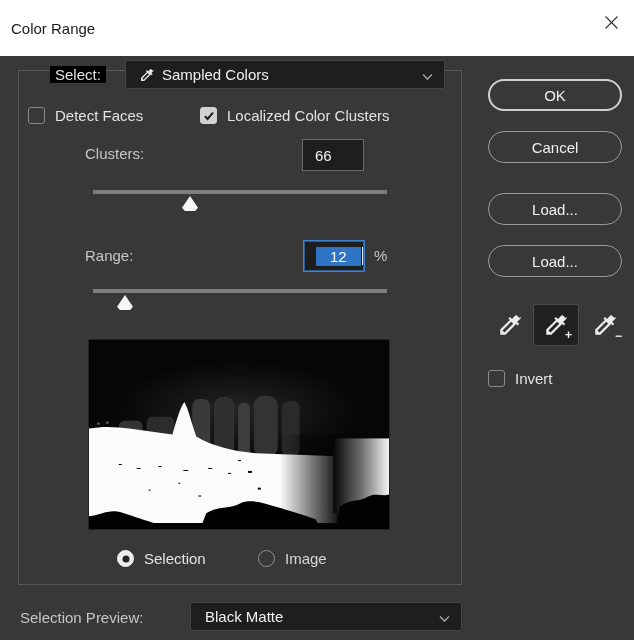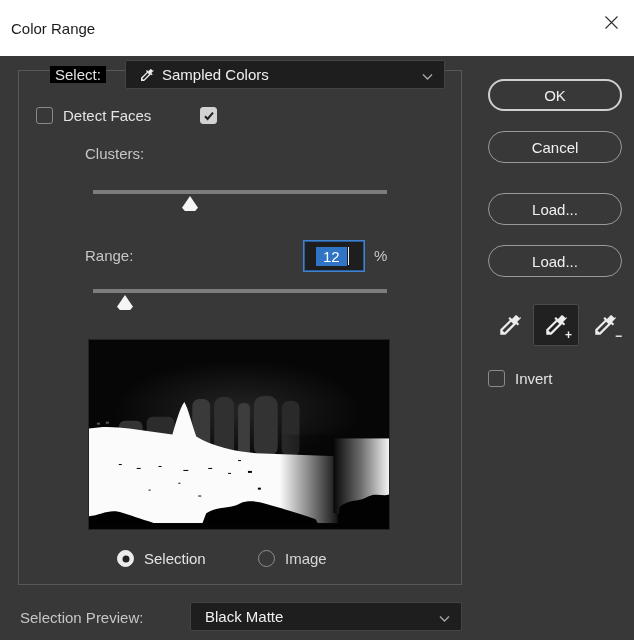--- a/index.html
+++ b/index.html
@@ -36,21 +36,21 @@
   }
   .combo .chev { position:absolute; right:11px; top:50%; transform:translateY(-50%); }
 
   
   .field {
     position:absolute; width:62px; height:32px; background:#1e1e1e;
     border:1px solid #6a6a6a; color:#f2f2f2; font-size:15px;
     display:flex; align-items:center; padding-left:12px;
   }
   .field.focused { border:1px solid #3f82cf; box-shadow:0 0 0 1px #2b5d96 inset; }
-  .sel-text { background:#2f74c5; color:#ffffff; padding:1px 7px; }
+  .sel-text { background:#2f74c5; color:#ffffff; padding:1px 14px; }
   .caret { display:inline-block; width:1px; height:18px; background:#e8e8e8; margin-left:1px; }
 
   
   .slider-track { position:absolute; width:294px; height:4px; background:#7d7d7d; }
   .slider-thumb {
     position:absolute; width:16px; height:15px; background:#f5f5f5;
     clip-path:polygon(50% 0%, 100% 78%, 82% 100%, 18% 100%, 0% 78%);
     cursor:pointer;
   }
 
@@ -130,34 +130,38 @@
         </svg>
       </span>
       <span style="margin-left:7px;">Sampled Colors</span>
       <span class="chev">
         <svg width="11" height="7" viewBox="0 0 11 7">
             <path d="M1 1l4.5 4.5L10 1" stroke="#a6a6a6" stroke-width="1.4" fill="none"></path>
           </svg>
       </span>
     </div>
 
-    <div class="row" style="left:36px; top:63px;">
+    <div class="row" style="left:28px; top:63px;">
       <span class="checkbox"></span>
       <span class="lbl-bright">Detect Faces</span>
     </div>
     <div class="row" style="left:200px; top:63px;">
       <span class="checkbox checked">
         <svg width="12" height="12" viewBox="0 0 12 12">
           <path d="M2 6.2l2.6 2.8L10 2.6" stroke="#1f1f1f" stroke-width="2" fill="none"></path>
         </svg>
       </span>
+      <span class="lbl-bright">Localized Color Clusters</span>
     </div>
 
     <div class="row" style="left:85px; top:101px;">
       <span class="lbl">Clusters:</span>
+    </div>
+    <div class="field" style="left:302px; top:95px;">
+      <span>66</span>
     </div>
     <div class="slider-track" style="left:93px; top:146px;"></div>
     <div class="slider-thumb" style="left:182px; top:152px;"></div>
 
     <div class="row" style="left:85px; top:203px;">
       <span class="lbl">Range:</span>
     </div>
     <div class="field focused" style="left:303px; top:196px;">
       <span class="sel-text">12</span>
         <span class="caret"></span>

